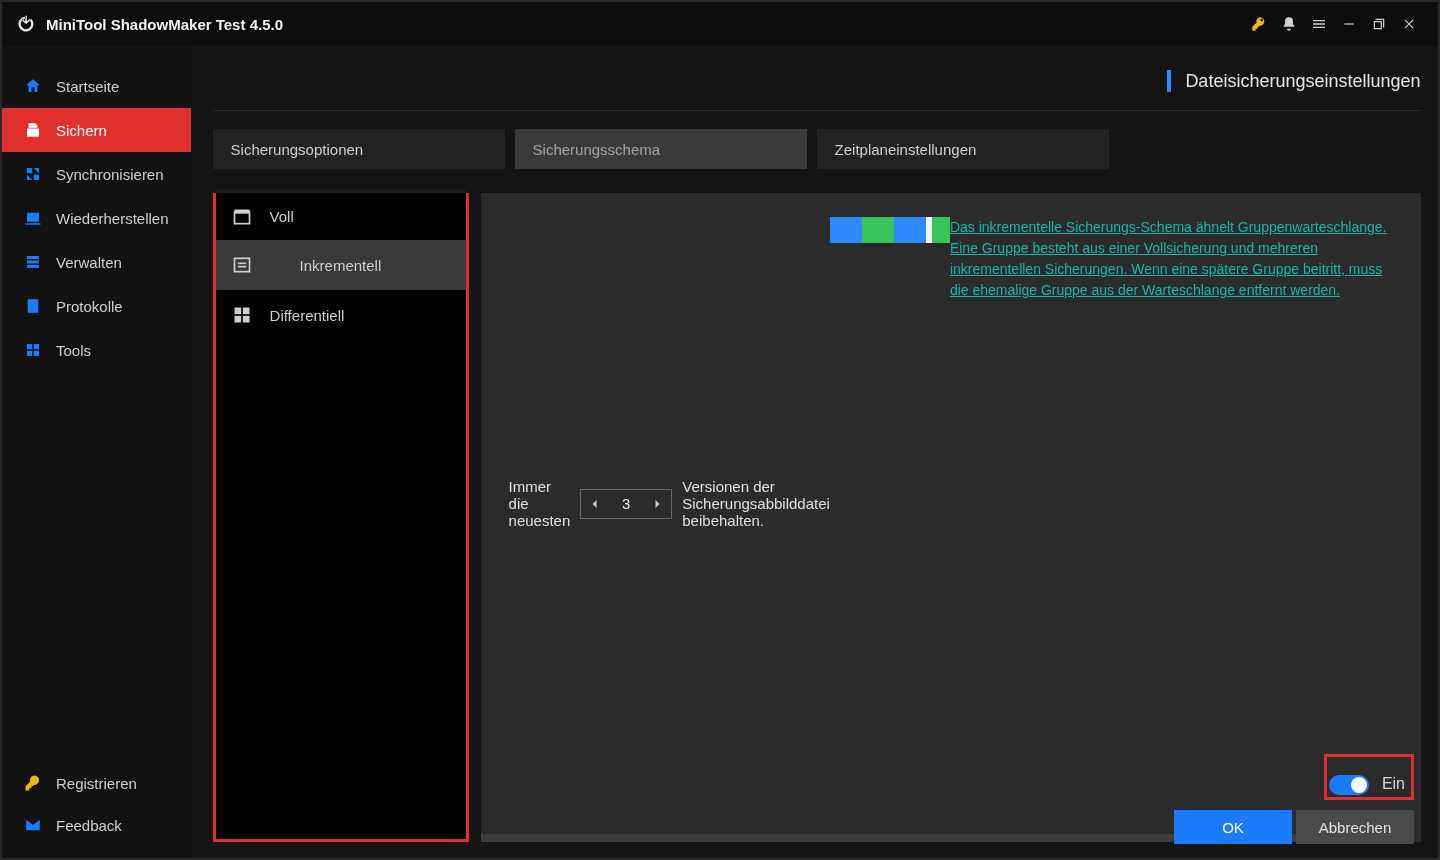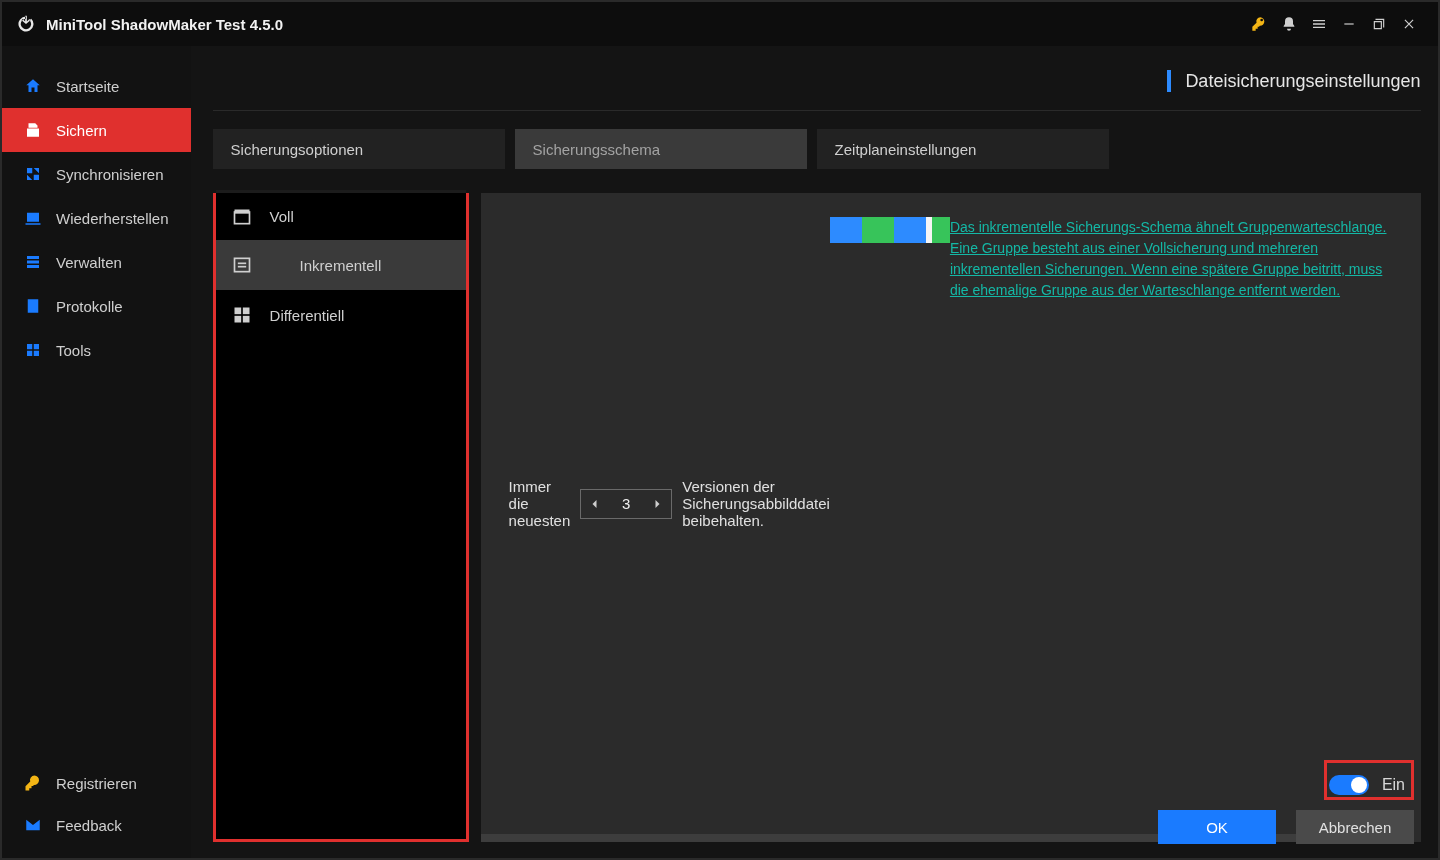--- a/index.html
+++ b/index.html
@@ -103,32 +103,32 @@
 
 .desc { font-size: 14px; color: #14b8a6; line-height: 1.5; max-width: 820px; text-decoration: underline;}
 
 .footer {
   position: absolute;
   right: 26px; bottom: 16px;
   display: flex; flex-direction: column; align-items: flex-end;
   gap: 10px;
 }
 .toggle-wrap {
-  display: flex; align-items: center; gap: 13px;
-  border: 3px solid #e0302e; padding: 12px 6px 2px 2px;
+  display: flex; align-items: flex-start; gap: 13px;
+  border: 3px solid #e0302e; padding: 18px 6px 2px 2px;
 }
 .toggle {
   width: 40px; height: 20px; border-radius: 10px;
   background: #1a7bff; position: relative;
 }
 .toggle .knob {
   width: 16px; height: 16px; border-radius: 50%;
   background: #fff; position: absolute; top: 2px; right: 2px;
 }
-.btn-row { display: flex; gap: 20px; }
+.btn-row { display: flex; gap: 4px; }
 .btn {
   width: 118px; height: 34px; display:flex; align-items:center; justify-content:center;
   font-size: 15px;
 }
 .btn-ok { background: #1a7bff; color: #fff; }
 .btn-cancel { background: #4a4a4a; color: #e0e0e0; }
 
 
 .detail-pane::after{
   content:""; position:absolute; left:0; right:8px; bottom:0; height:8px;

